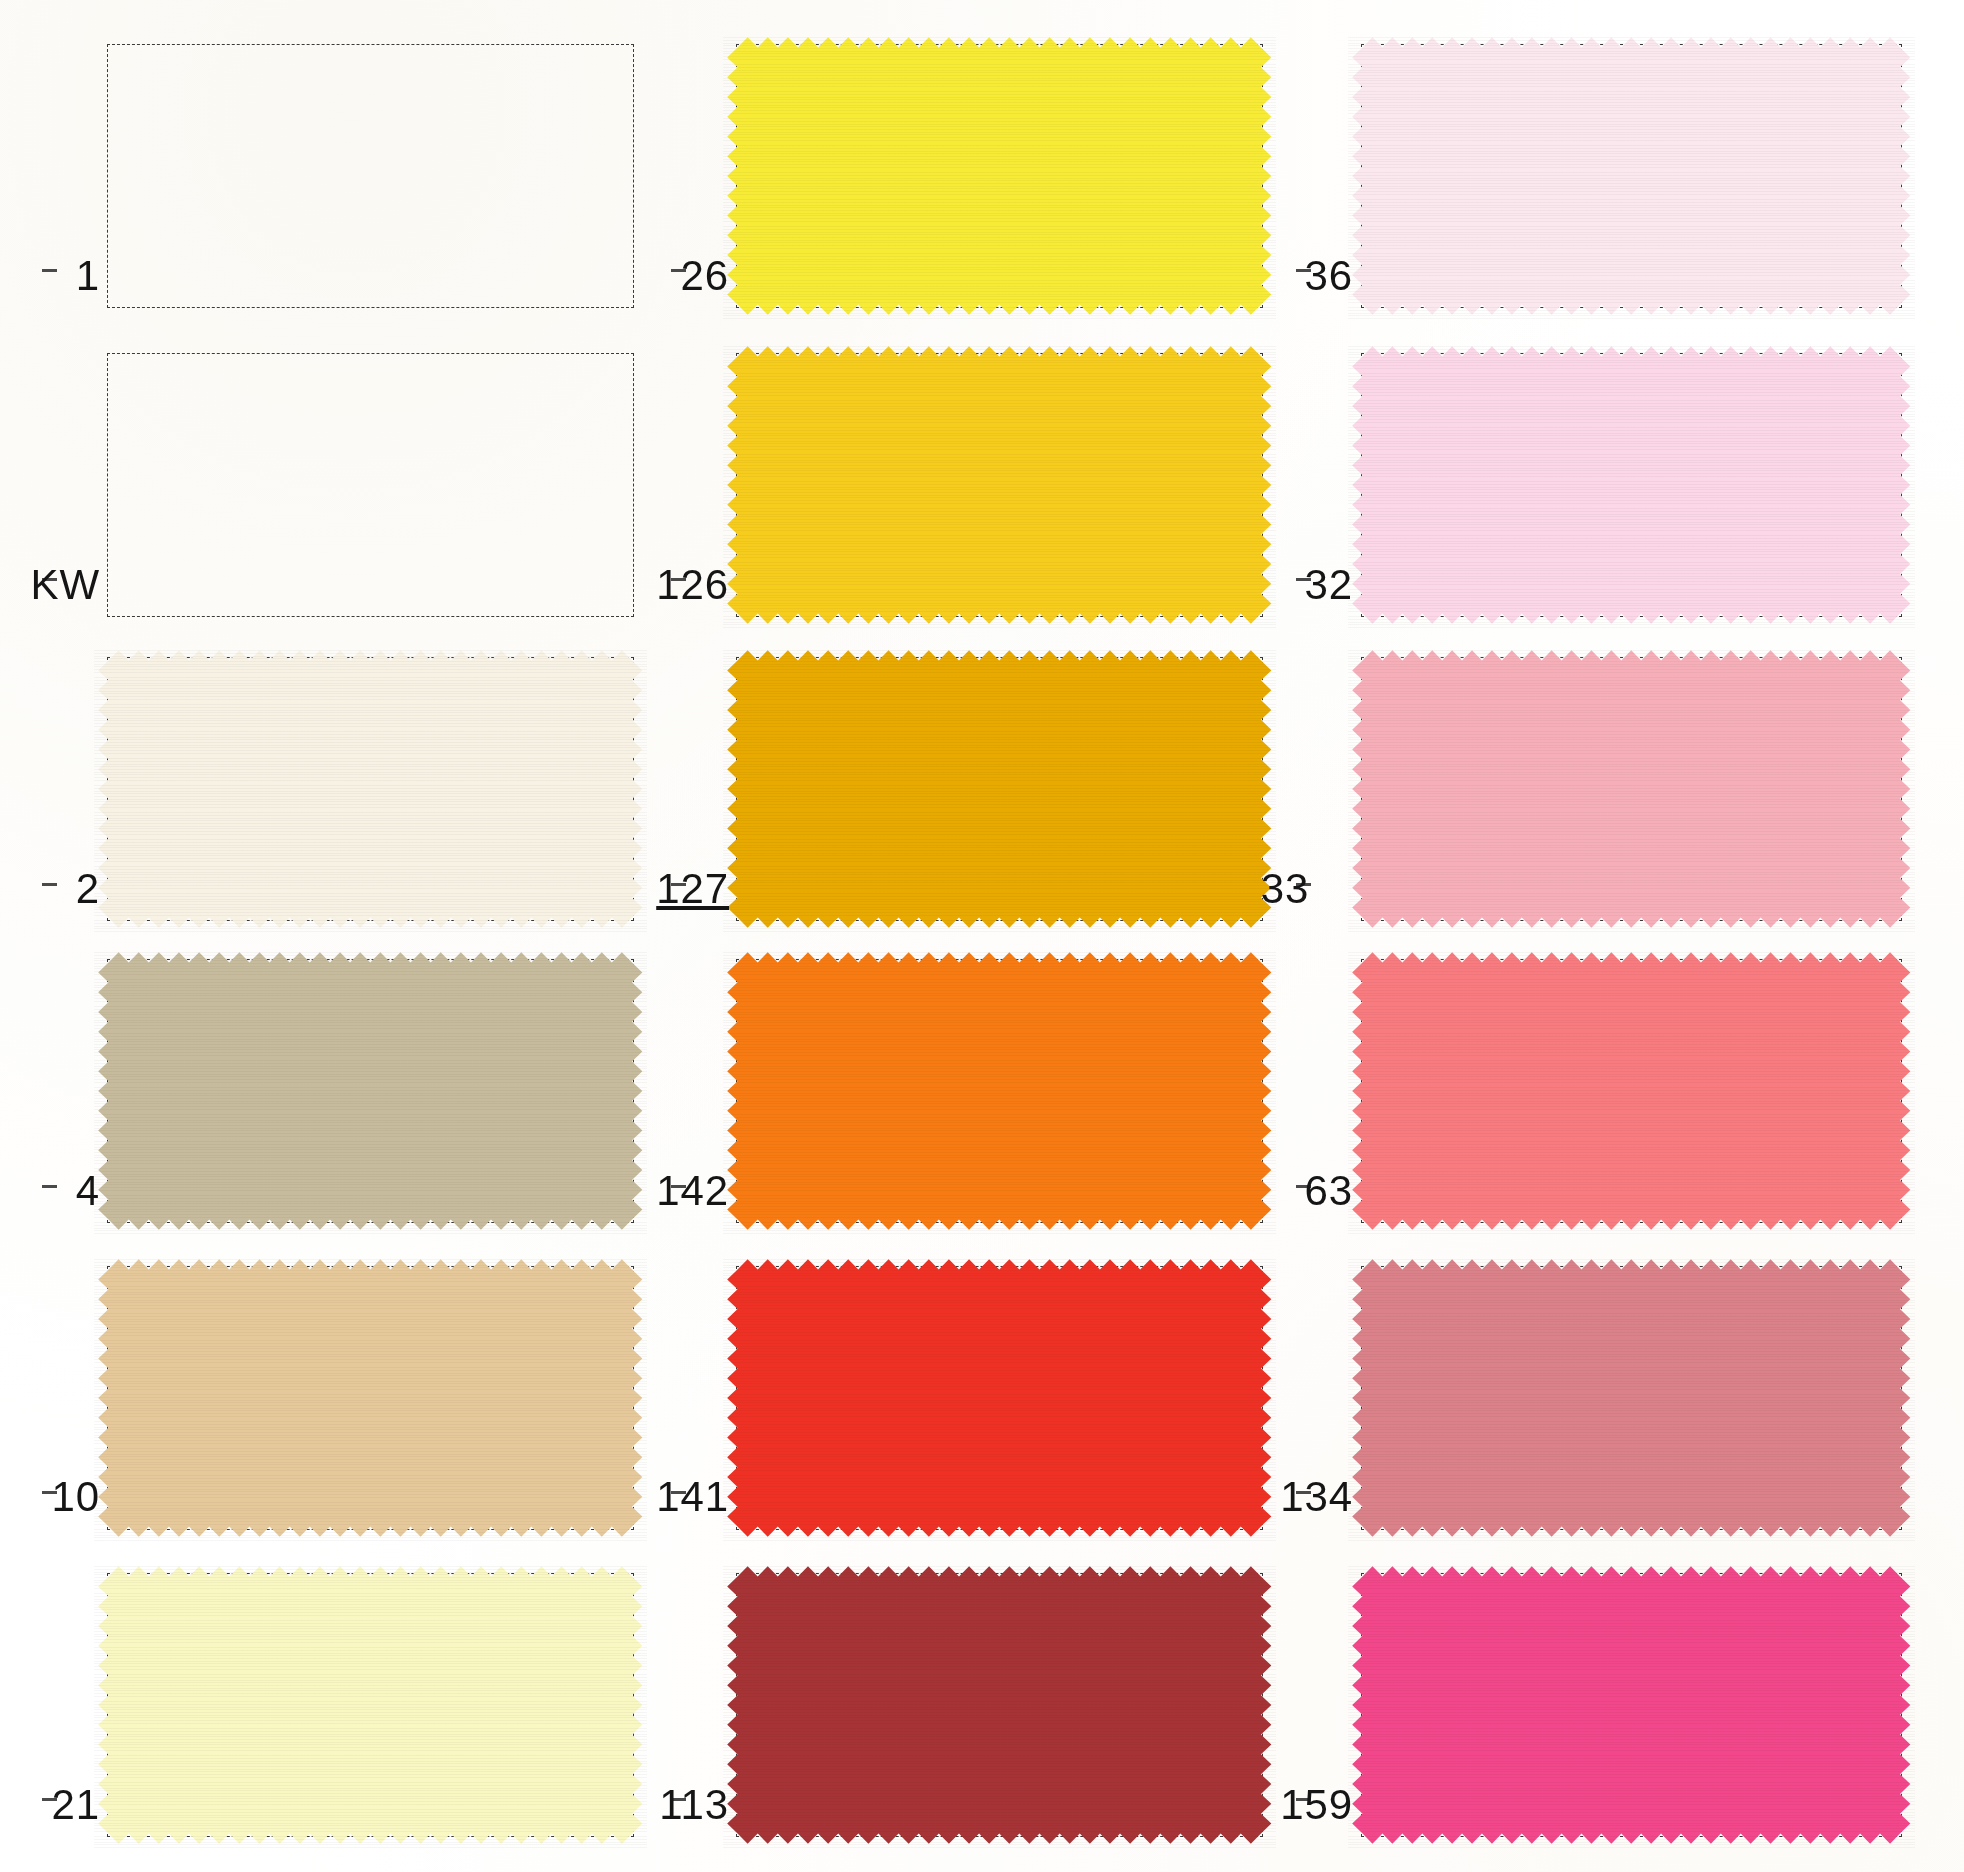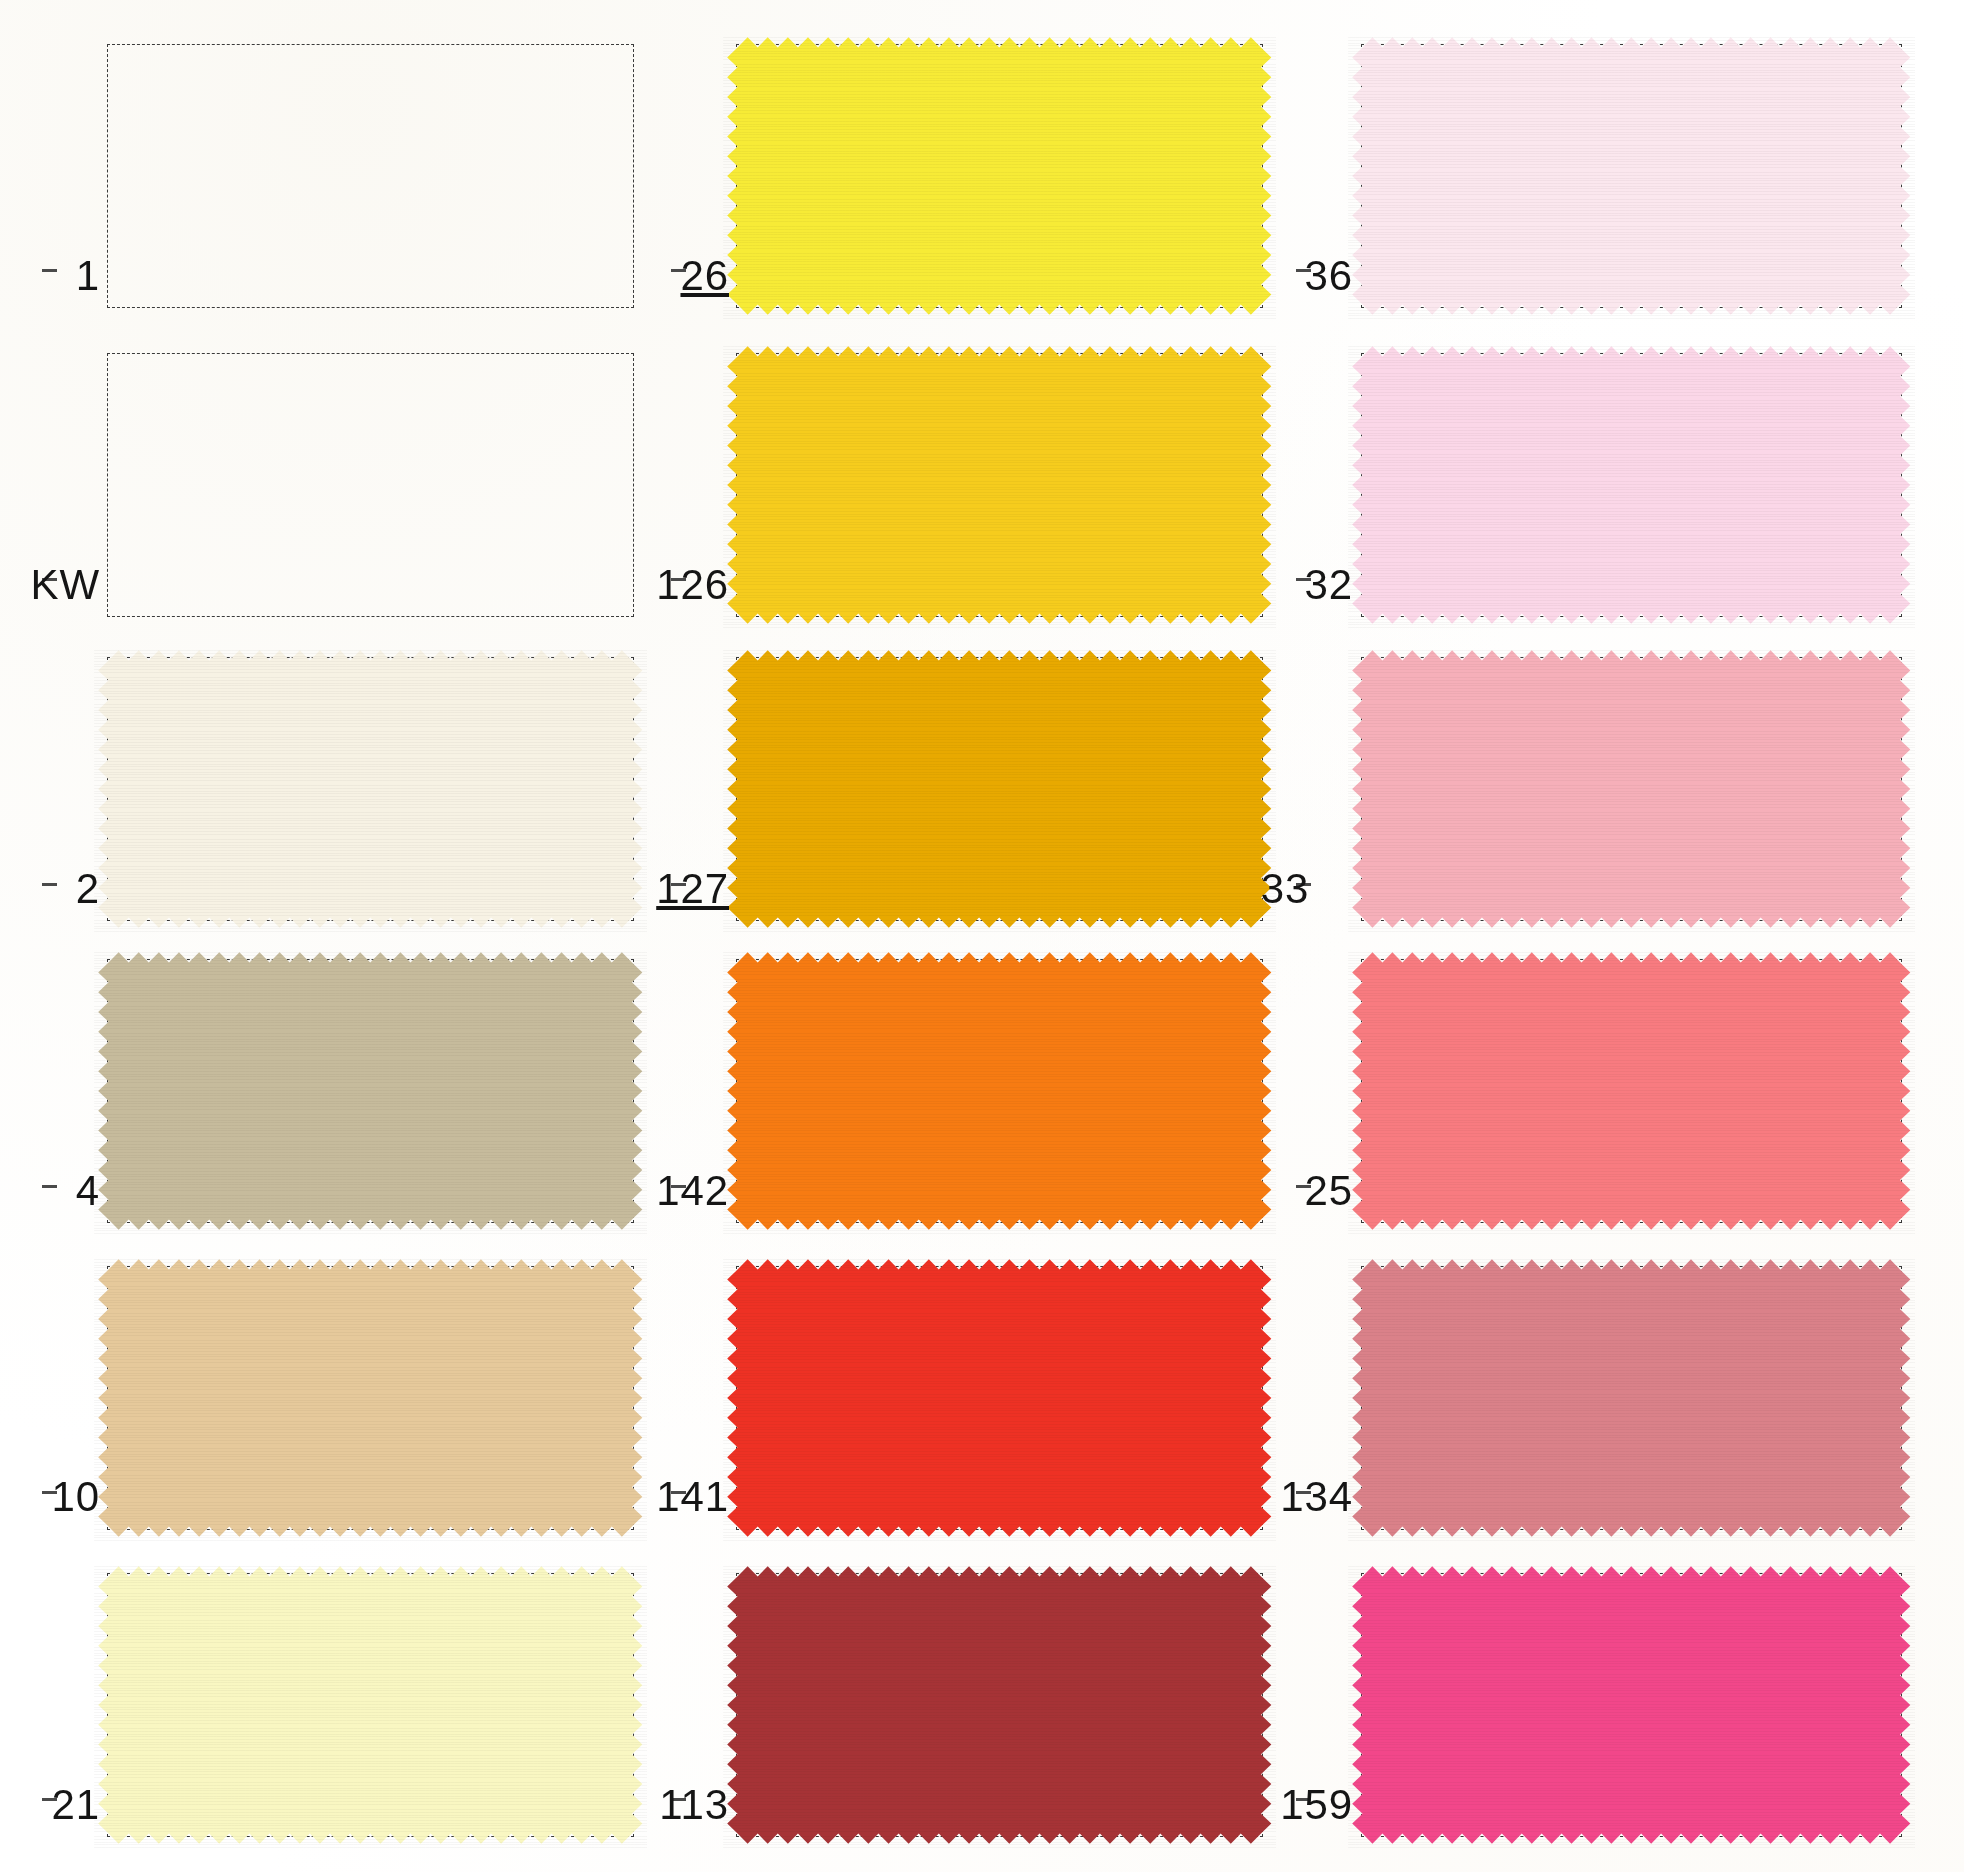--- a/index.html
+++ b/index.html
@@ -160,21 +160,21 @@
     <div class="swatch-cell" style="left: 736px; top: 44px; width: 527px; height: 264px;">
       <div class="dash-box"></div>
       <div class="chip">
         <svg viewBox="0 0 608 314" preserveAspectRatio="none">
           <path d="M 16 16 L 27.1 4.6 L 38.2 16 L 49.2 4.6 L 60.3 16 L 71.4 4.6 L 82.5 16 L 93.5 4.6 L 104.6 16 L 115.7 4.6 L 126.8 16 L 137.8 4.6 L 148.9 16 L 160.0 4.6 L 171.1 16 L 182.2 4.6 L 193.2 16 L 204.3 4.6 L 215.4 16 L 226.5 4.6 L 237.5 16 L 248.6 4.6 L 259.7 16 L 270.8 4.6 L 281.8 16 L 292.9 4.6 L 304.0 16 L 315.1 4.6 L 326.2 16 L 337.2 4.6 L 348.3 16 L 359.4 4.6 L 370.5 16 L 381.5 4.6 L 392.6 16 L 403.7 4.6 L 414.8 16 L 425.8 4.6 L 436.9 16 L 448.0 4.6 L 459.1 16 L 470.2 4.6 L 481.2 16 L 492.3 4.6 L 503.4 16 L 514.5 4.6 L 525.5 16 L 536.6 4.6 L 547.7 16 L 558.8 4.6 L 569.8 16 L 580.9 4.6 L 592.0 16 L 603.4 26.8 L 592 37.7 L 603.4 48.5 L 592 59.4 L 603.4 70.2 L 592 81.1 L 603.4 91.9 L 592 102.8 L 603.4 113.6 L 592 124.5 L 603.4 135.3 L 592 146.2 L 603.4 157.0 L 592 167.8 L 603.4 178.7 L 592 189.5 L 603.4 200.4 L 592 211.2 L 603.4 222.1 L 592 232.9 L 603.4 243.8 L 592 254.6 L 603.4 265.5 L 592 276.3 L 603.4 287.2 L 592 298.0 L 580.9 309.4 L 569.8 298 L 558.8 309.4 L 547.7 298 L 536.6 309.4 L 525.5 298 L 514.5 309.4 L 503.4 298 L 492.3 309.4 L 481.2 298 L 470.2 309.4 L 459.1 298 L 448.0 309.4 L 436.9 298 L 425.8 309.4 L 414.8 298 L 403.7 309.4 L 392.6 298 L 381.5 309.4 L 370.5 298 L 359.4 309.4 L 348.3 298 L 337.2 309.4 L 326.2 298 L 315.1 309.4 L 304.0 298 L 292.9 309.4 L 281.8 298 L 270.8 309.4 L 259.7 298 L 248.6 309.4 L 237.5 298 L 226.5 309.4 L 215.4 298 L 204.3 309.4 L 193.2 298 L 182.2 309.4 L 171.1 298 L 160.0 309.4 L 148.9 298 L 137.8 309.4 L 126.8 298 L 115.7 309.4 L 104.6 298 L 93.5 309.4 L 82.5 298 L 71.4 309.4 L 60.3 298 L 49.2 309.4 L 38.2 298 L 27.1 309.4 L 16.0 298 L 4.6 287.2 L 16 276.3 L 4.6 265.5 L 16 254.6 L 4.6 243.8 L 16 232.9 L 4.6 222.1 L 16 211.2 L 4.6 200.4 L 16 189.5 L 4.6 178.7 L 16 167.8 L 4.6 157.0 L 16 146.2 L 4.6 135.3 L 16 124.5 L 4.6 113.6 L 16 102.8 L 4.6 91.9 L 16 81.1 L 4.6 70.2 L 16 59.4 L 4.6 48.5 L 16 37.7 L 4.6 26.8 L 16 16.0 Z" fill="#f7eb36"></path>
         </svg>
       </div>
       <div class="weave"></div>
     </div>
     <div class="tick" style="left: 671px; top: 269px;"></div>
-    <div class="chip-label" style="left: 593px; top: 255px; width: 136px; text-decoration: underline;">26</div>
+    <div class="chip-label" style="left: 593px; top: 255px; width: 136px;">26</div>
     <div class="swatch-cell" style="left: 736px; top: 353px; width: 527px; height: 264px;">
       <div class="dash-box"></div>
       <div class="chip">
         <svg viewBox="0 0 608 314" preserveAspectRatio="none">
           <path d="M 16 16 L 27.1 4.6 L 38.2 16 L 49.2 4.6 L 60.3 16 L 71.4 4.6 L 82.5 16 L 93.5 4.6 L 104.6 16 L 115.7 4.6 L 126.8 16 L 137.8 4.6 L 148.9 16 L 160.0 4.6 L 171.1 16 L 182.2 4.6 L 193.2 16 L 204.3 4.6 L 215.4 16 L 226.5 4.6 L 237.5 16 L 248.6 4.6 L 259.7 16 L 270.8 4.6 L 281.8 16 L 292.9 4.6 L 304.0 16 L 315.1 4.6 L 326.2 16 L 337.2 4.6 L 348.3 16 L 359.4 4.6 L 370.5 16 L 381.5 4.6 L 392.6 16 L 403.7 4.6 L 414.8 16 L 425.8 4.6 L 436.9 16 L 448.0 4.6 L 459.1 16 L 470.2 4.6 L 481.2 16 L 492.3 4.6 L 503.4 16 L 514.5 4.6 L 525.5 16 L 536.6 4.6 L 547.7 16 L 558.8 4.6 L 569.8 16 L 580.9 4.6 L 592.0 16 L 603.4 26.8 L 592 37.7 L 603.4 48.5 L 592 59.4 L 603.4 70.2 L 592 81.1 L 603.4 91.9 L 592 102.8 L 603.4 113.6 L 592 124.5 L 603.4 135.3 L 592 146.2 L 603.4 157.0 L 592 167.8 L 603.4 178.7 L 592 189.5 L 603.4 200.4 L 592 211.2 L 603.4 222.1 L 592 232.9 L 603.4 243.8 L 592 254.6 L 603.4 265.5 L 592 276.3 L 603.4 287.2 L 592 298.0 L 580.9 309.4 L 569.8 298 L 558.8 309.4 L 547.7 298 L 536.6 309.4 L 525.5 298 L 514.5 309.4 L 503.4 298 L 492.3 309.4 L 481.2 298 L 470.2 309.4 L 459.1 298 L 448.0 309.4 L 436.9 298 L 425.8 309.4 L 414.8 298 L 403.7 309.4 L 392.6 298 L 381.5 309.4 L 370.5 298 L 359.4 309.4 L 348.3 298 L 337.2 309.4 L 326.2 298 L 315.1 309.4 L 304.0 298 L 292.9 309.4 L 281.8 298 L 270.8 309.4 L 259.7 298 L 248.6 309.4 L 237.5 298 L 226.5 309.4 L 215.4 298 L 204.3 309.4 L 193.2 298 L 182.2 309.4 L 171.1 298 L 160.0 309.4 L 148.9 298 L 137.8 309.4 L 126.8 298 L 115.7 309.4 L 104.6 298 L 93.5 309.4 L 82.5 298 L 71.4 309.4 L 60.3 298 L 49.2 309.4 L 38.2 298 L 27.1 309.4 L 16.0 298 L 4.6 287.2 L 16 276.3 L 4.6 265.5 L 16 254.6 L 4.6 243.8 L 16 232.9 L 4.6 222.1 L 16 211.2 L 4.6 200.4 L 16 189.5 L 4.6 178.7 L 16 167.8 L 4.6 157.0 L 16 146.2 L 4.6 135.3 L 16 124.5 L 4.6 113.6 L 16 102.8 L 4.6 91.9 L 16 81.1 L 4.6 70.2 L 16 59.4 L 4.6 48.5 L 16 37.7 L 4.6 26.8 L 16 16.0 Z" fill="#f6cc1d"></path>
         </svg>
       </div>
       <div class="weave"></div>
     </div>
     <div class="tick" style="left: 671px; top: 578px;"></div>
@@ -259,21 +259,21 @@
     <div class="swatch-cell" style="left: 1361px; top: 959px; width: 541px; height: 264px;">
       <div class="dash-box"></div>
       <div class="chip">
         <svg viewBox="0 0 623 314" preserveAspectRatio="none">
           <path d="M 16 16 L 26.9 4.6 L 37.9 16 L 48.8 4.6 L 59.8 16 L 70.7 4.6 L 81.7 16 L 92.6 4.6 L 103.6 16 L 114.5 4.6 L 125.4 16 L 136.4 4.6 L 147.3 16 L 158.3 4.6 L 169.2 16 L 180.2 4.6 L 191.1 16 L 202.1 4.6 L 213.0 16 L 223.9 4.6 L 234.9 16 L 245.8 4.6 L 256.8 16 L 267.7 4.6 L 278.7 16 L 289.6 4.6 L 300.6 16 L 311.5 4.6 L 322.4 16 L 333.4 4.6 L 344.3 16 L 355.3 4.6 L 366.2 16 L 377.2 4.6 L 388.1 16 L 399.1 4.6 L 410.0 16 L 420.9 4.6 L 431.9 16 L 442.8 4.6 L 453.8 16 L 464.7 4.6 L 475.7 16 L 486.6 4.6 L 497.6 16 L 508.5 4.6 L 519.4 16 L 530.4 4.6 L 541.3 16 L 552.3 4.6 L 563.2 16 L 574.2 4.6 L 585.1 16 L 596.1 4.6 L 607.0 16 L 618.4 26.8 L 607 37.7 L 618.4 48.5 L 607 59.4 L 618.4 70.2 L 607 81.1 L 618.4 91.9 L 607 102.8 L 618.4 113.6 L 607 124.5 L 618.4 135.3 L 607 146.2 L 618.4 157.0 L 607 167.8 L 618.4 178.7 L 607 189.5 L 618.4 200.4 L 607 211.2 L 618.4 222.1 L 607 232.9 L 618.4 243.8 L 607 254.6 L 618.4 265.5 L 607 276.3 L 618.4 287.2 L 607 298.0 L 596.1 309.4 L 585.1 298 L 574.2 309.4 L 563.2 298 L 552.3 309.4 L 541.3 298 L 530.4 309.4 L 519.4 298 L 508.5 309.4 L 497.6 298 L 486.6 309.4 L 475.7 298 L 464.7 309.4 L 453.8 298 L 442.8 309.4 L 431.9 298 L 420.9 309.4 L 410.0 298 L 399.1 309.4 L 388.1 298 L 377.2 309.4 L 366.2 298 L 355.3 309.4 L 344.3 298 L 333.4 309.4 L 322.4 298 L 311.5 309.4 L 300.6 298 L 289.6 309.4 L 278.7 298 L 267.7 309.4 L 256.8 298 L 245.8 309.4 L 234.9 298 L 223.9 309.4 L 213.0 298 L 202.1 309.4 L 191.1 298 L 180.2 309.4 L 169.2 298 L 158.3 309.4 L 147.3 298 L 136.4 309.4 L 125.4 298 L 114.5 309.4 L 103.6 298 L 92.6 309.4 L 81.7 298 L 70.7 309.4 L 59.8 298 L 48.8 309.4 L 37.9 298 L 26.9 309.4 L 16.0 298 L 4.6 287.2 L 16 276.3 L 4.6 265.5 L 16 254.6 L 4.6 243.8 L 16 232.9 L 4.6 222.1 L 16 211.2 L 4.6 200.4 L 16 189.5 L 4.6 178.7 L 16 167.8 L 4.6 157.0 L 16 146.2 L 4.6 135.3 L 16 124.5 L 4.6 113.6 L 16 102.8 L 4.6 91.9 L 16 81.1 L 4.6 70.2 L 16 59.4 L 4.6 48.5 L 16 37.7 L 4.6 26.8 L 16 16.0 Z" fill="#f87b80"></path>
         </svg>
       </div>
       <div class="weave"></div>
     </div>
     <div class="tick" style="left: 1296px; top: 1185px;"></div>
-    <div class="chip-label" style="left: 1217px; top: 1170px; width: 136px;">25</div>
+    <div class="chip-label" style="left: 1217px; top: 1170px; width: 136px;">63</div>
     <div class="swatch-cell" style="left: 1361px; top: 1266px; width: 541px; height: 264px;">
       <div class="dash-box"></div>
       <div class="chip">
         <svg viewBox="0 0 623 314" preserveAspectRatio="none">
           <path d="M 16 16 L 26.9 4.6 L 37.9 16 L 48.8 4.6 L 59.8 16 L 70.7 4.6 L 81.7 16 L 92.6 4.6 L 103.6 16 L 114.5 4.6 L 125.4 16 L 136.4 4.6 L 147.3 16 L 158.3 4.6 L 169.2 16 L 180.2 4.6 L 191.1 16 L 202.1 4.6 L 213.0 16 L 223.9 4.6 L 234.9 16 L 245.8 4.6 L 256.8 16 L 267.7 4.6 L 278.7 16 L 289.6 4.6 L 300.6 16 L 311.5 4.6 L 322.4 16 L 333.4 4.6 L 344.3 16 L 355.3 4.6 L 366.2 16 L 377.2 4.6 L 388.1 16 L 399.1 4.6 L 410.0 16 L 420.9 4.6 L 431.9 16 L 442.8 4.6 L 453.8 16 L 464.7 4.6 L 475.7 16 L 486.6 4.6 L 497.6 16 L 508.5 4.6 L 519.4 16 L 530.4 4.6 L 541.3 16 L 552.3 4.6 L 563.2 16 L 574.2 4.6 L 585.1 16 L 596.1 4.6 L 607.0 16 L 618.4 26.8 L 607 37.7 L 618.4 48.5 L 607 59.4 L 618.4 70.2 L 607 81.1 L 618.4 91.9 L 607 102.8 L 618.4 113.6 L 607 124.5 L 618.4 135.3 L 607 146.2 L 618.4 157.0 L 607 167.8 L 618.4 178.7 L 607 189.5 L 618.4 200.4 L 607 211.2 L 618.4 222.1 L 607 232.9 L 618.4 243.8 L 607 254.6 L 618.4 265.5 L 607 276.3 L 618.4 287.2 L 607 298.0 L 596.1 309.4 L 585.1 298 L 574.2 309.4 L 563.2 298 L 552.3 309.4 L 541.3 298 L 530.4 309.4 L 519.4 298 L 508.5 309.4 L 497.6 298 L 486.6 309.4 L 475.7 298 L 464.7 309.4 L 453.8 298 L 442.8 309.4 L 431.9 298 L 420.9 309.4 L 410.0 298 L 399.1 309.4 L 388.1 298 L 377.2 309.4 L 366.2 298 L 355.3 309.4 L 344.3 298 L 333.4 309.4 L 322.4 298 L 311.5 309.4 L 300.6 298 L 289.6 309.4 L 278.7 298 L 267.7 309.4 L 256.8 298 L 245.8 309.4 L 234.9 298 L 223.9 309.4 L 213.0 298 L 202.1 309.4 L 191.1 298 L 180.2 309.4 L 169.2 298 L 158.3 309.4 L 147.3 298 L 136.4 309.4 L 125.4 298 L 114.5 309.4 L 103.6 298 L 92.6 309.4 L 81.7 298 L 70.7 309.4 L 59.8 298 L 48.8 309.4 L 37.9 298 L 26.9 309.4 L 16.0 298 L 4.6 287.2 L 16 276.3 L 4.6 265.5 L 16 254.6 L 4.6 243.8 L 16 232.9 L 4.6 222.1 L 16 211.2 L 4.6 200.4 L 16 189.5 L 4.6 178.7 L 16 167.8 L 4.6 157.0 L 16 146.2 L 4.6 135.3 L 16 124.5 L 4.6 113.6 L 16 102.8 L 4.6 91.9 L 16 81.1 L 4.6 70.2 L 16 59.4 L 4.6 48.5 L 16 37.7 L 4.6 26.8 L 16 16.0 Z" fill="#da8189"></path>
         </svg>
       </div>
       <div class="weave"></div>
     </div>
     <div class="tick" style="left: 1296px; top: 1491px;"></div>

